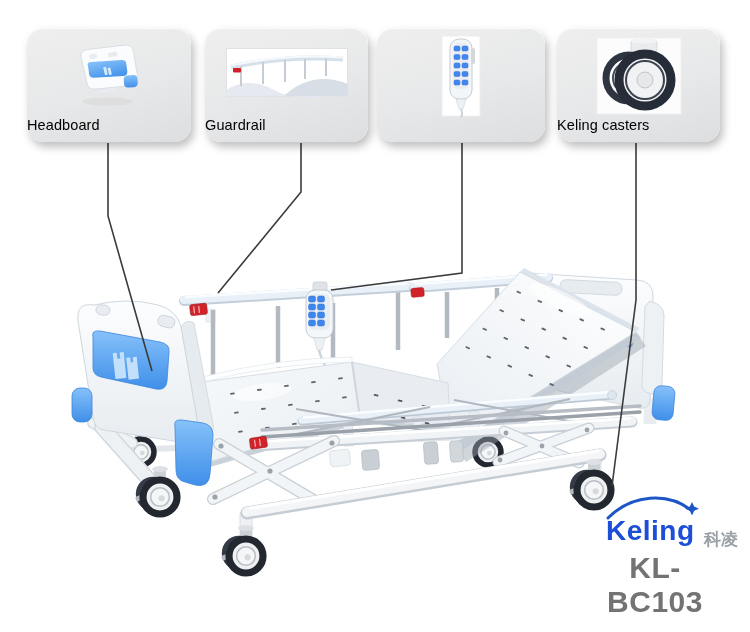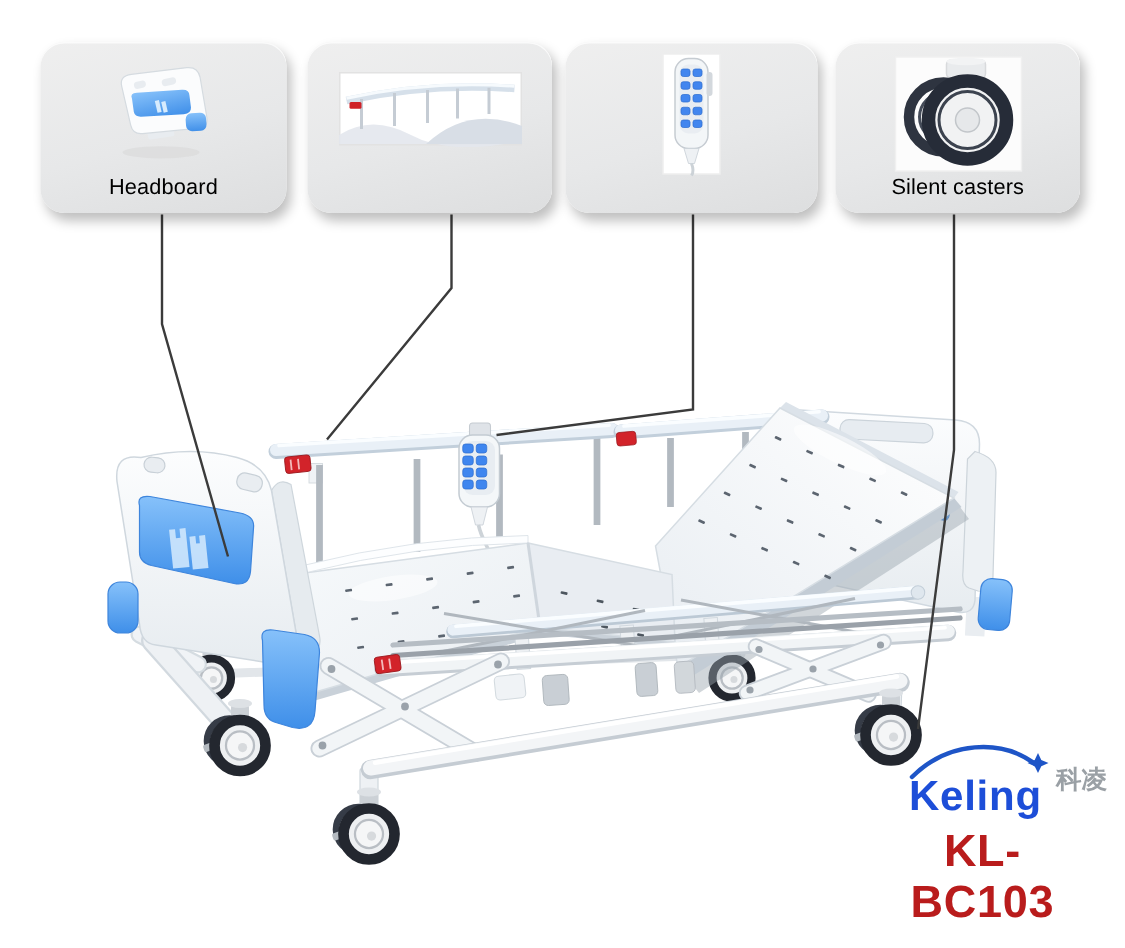--- a/index.html
+++ b/index.html
@@ -4,27 +4,27 @@
 <title>KL-BC103 hospital bed infographic</title>
 <style>
   html,body{margin:0;padding:0;background:#fff;}
   .stage{position:relative;width:750px;height:632px;background:#fff;overflow:hidden;
          font-family:"Liberation Sans", sans-serif;}
   .scene{position:absolute;left:0;top:0;}
   .callout{position:absolute;top:28px;height:114px;border-radius:16px;
            background:linear-gradient(165deg,#efefef 0%,#e7e8e9 55%,#dddedf 100%);
            box-shadow:3px 5px 8px rgba(0,0,0,.25), inset 0 1px 0 rgba(255,255,255,.75);}
   .callout .thumb{position:absolute;left:0;top:6px;width:100%;display:flex;justify-content:center;}
-  .callout .label{position:absolute;bottom:9px;left:0;width:100%;text-align:center;
+  .callout .label{position:absolute;bottom:9px;left:0;width:100%;
                   font-size:14.5px;color:#000;letter-spacing:.1px;}
   .logo-text{position:absolute;left:606px;top:515px;font-size:28px;font-weight:bold;
              color:#1d4ed8;letter-spacing:.5px;}
-  .logo-cn{position:absolute;left:704px;top:508px;font-size:17px;font-weight:bold;color:#9aa0a5;}
+  .logo-cn{position:absolute;left:704px;top:528px;font-size:17px;font-weight:bold;color:#9aa0a5;}
   .model{position:absolute;left:583px;top:551px;width:144px;text-align:center;
-         font-size:30px;font-weight:800;color:#b91c1c;letter-spacing:.5px;}
+         font-size:30px;font-weight:800;color:#737373;letter-spacing:.5px;}
 </style>
 </head>
 <body>
 
 <div class="stage">
 
   <svg class="scene" width="750" height="632" viewBox="0 0 750 632">
     <defs>
       <linearGradient id="gblue" x1="0" y1="0" x2="0" y2="1">
         <stop offset="0" stop-color="#86c1fa"></stop>
@@ -331,20 +331,21 @@
         <path d="M5,19 Q60,7 117,11" fill="none" stroke="#d6e0ea" stroke-width="5"></path>
         <path d="M5,17.5 Q60,5.5 117,9.5" fill="none" stroke="#f6fafd" stroke-width="2"></path>
         <line x1="15" y1="18" x2="15" y2="38" stroke="#c5ccd4" stroke-width="2"></line>
         <line x1="37" y1="14" x2="37" y2="36" stroke="#c5ccd4" stroke-width="2"></line>
         <line x1="59" y1="12" x2="59" y2="34" stroke="#c5ccd4" stroke-width="2"></line>
         <line x1="79" y1="11" x2="79" y2="31" stroke="#c5ccd4" stroke-width="2"></line>
         <line x1="100" y1="10.5" x2="100" y2="28" stroke="#c5ccd4" stroke-width="2"></line>
         <rect x="7" y="20" width="8" height="4.5" rx="1" fill="#cf2127"></rect>
       </svg>
     </div>
+    <div class="label">Guardrail</div>
   </div>
 
   <div class="callout" style="left:377px;width:168px;">
     <div class="thumb" style="top:8px;">
       <svg width="64" height="82" viewBox="0 0 64 82">
         <rect x="13" y="0" width="38" height="80" fill="#ffffff" stroke="#eeeeee"></rect>
         <rect x="21" y="3" width="22" height="60" rx="9" fill="#f3f6f8" stroke="#c6ccd2"></rect>
         <rect x="24" y="7" width="16" height="46" rx="6" fill="#e9edf2"></rect>
         <rect x="42" y="12" width="4" height="16" rx="2" fill="#d3d8dd"></rect>
         <g id="remote-thumb-buttons">
@@ -371,19 +372,19 @@
         <rect x="1" y="1" width="84" height="76" fill="#fcfcfc" stroke="#f0f0f0"></rect>
         <rect x="35" y="3" width="26" height="12" rx="3" fill="#e9ebed" stroke="#d8dadc"></rect>
         <ellipse cx="48" cy="4" rx="13" ry="2.5" fill="#f2f3f4"></ellipse>
         <circle cx="33" cy="41" r="23" fill="none" stroke="#2e3440" stroke-width="7"></circle>
         <circle cx="33" cy="41" r="16" fill="none" stroke="#454c59" stroke-width="2"></circle>
         <circle cx="49" cy="43" r="26" fill="#f1f2f3" stroke="#262c38" stroke-width="9"></circle>
         <circle cx="49" cy="43" r="19" fill="none" stroke="#3c434f" stroke-width="2"></circle>
         <circle cx="49" cy="43" r="8" fill="#e6e8ea" stroke="#c2c6ca"></circle>
       </svg>
     </div>
-    <div class="label">Silent casters</div>
+    <div class="label">Keling casters</div>
   </div>
 
   <div class="logo-text">Keling</div>
   <div class="logo-cn">科凌</div>
   <div class="model">KL-BC103</div>
 </div>
 
 </body></html>

